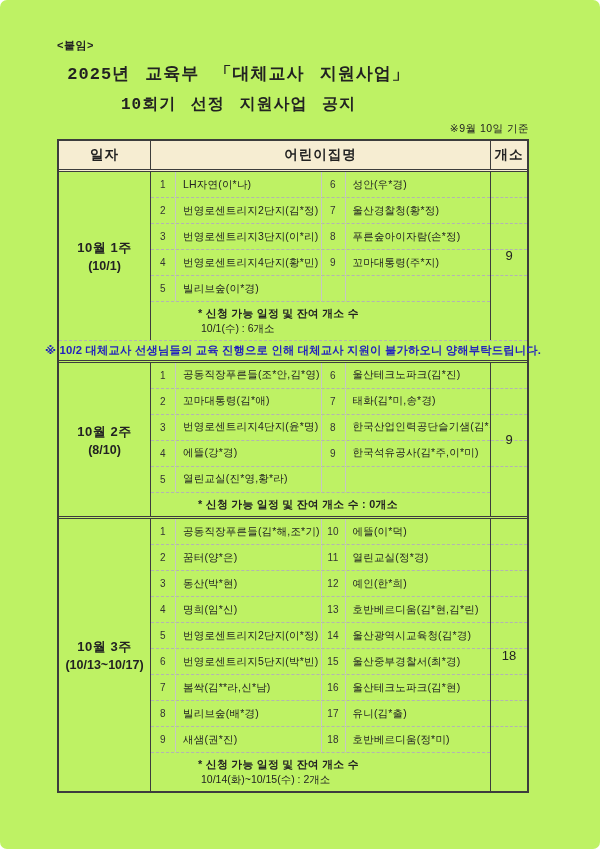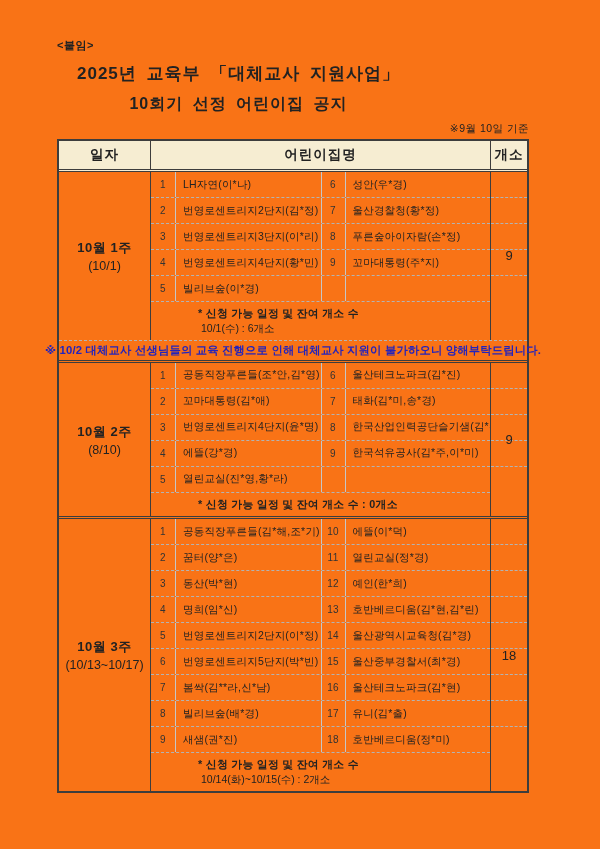--- a/index.html
+++ b/index.html
@@ -6,43 +6,43 @@
     --ink:#222;
     --line-dark:#3d3d3d;
     --line-sub:#c6c6c6;
     --line-dash:#b3b3b3;
     --header-bg:#f6edd2;
     --notice-blue:#2323bd;
   }
   *{box-sizing:border-box;margin:0;padding:0;}
   html,body{background:#fff;}
   body{font-family:"Liberation Sans","DejaVu Sans",sans-serif;color:var(--ink);}
-  .page{position:relative;width:600px;height:849px;background:#f97316;overflow:hidden;}
+  .page{position:relative;width:600px;height:849px;background:#bef264;overflow:hidden;border-radius:7px;}
 
   .attachment{position:absolute;left:57px;top:38px;font-size:11px;font-weight:bold;letter-spacing:0.5px;}
 
-  .title-block{position:absolute;left:0;top:62px;width:477px;text-align:center;}
+  .title-block{position:absolute;left:0;top:62px;width:477px;text-align:center;font-family:Liberation Mono, monospace;}
   .title-line1{font-size:17px;font-weight:bold;letter-spacing:1px;word-spacing:4px;}
   .title-line2{font-size:16px;font-weight:bold;letter-spacing:1px;word-spacing:4px;margin-top:9px;}
 
   .table-wrap{position:absolute;left:57px;top:122px;width:472px;}
   .ref-note{text-align:right;font-size:10.5px;letter-spacing:0.5px;margin-bottom:3px;}
 
   .sched-table{border:2px solid var(--line-dark);width:100%;}
 
   .thead{display:flex;background:var(--header-bg);border-bottom:3px double var(--line-dark);height:31px;align-items:center;font-weight:bold;font-size:13.5px;letter-spacing:1px;}
   .th-date{width:92px;text-align:center;border-right:1.5px solid var(--line-dark);align-self:stretch;display:flex;align-items:center;justify-content:center;}
   .th-name{flex:1;text-align:center;}
   .th-count{width:37px;text-align:center;border-left:1.5px solid var(--line-dark);align-self:stretch;display:flex;align-items:center;justify-content:center;}
 
   .section{display:flex;align-items:stretch;}
   .section.sep-double{border-bottom:3px double var(--line-dark);}
   .date-cell{width:92px;border-right:1.5px solid var(--line-dark);display:flex;flex-direction:column;align-items:center;justify-content:center;gap:2px;}
   .week-label{font-size:13px;font-weight:bold;letter-spacing:0.5px;text-align:right;}
-  .date-label{font-size:12.5px;font-weight:normal;}
+  .date-label{font-size:12.5px;font-weight:bold;}
   .content-cell{flex:1;display:flex;flex-direction:column;min-width:0;}
   .count-cell{width:37px;border-left:1.5px solid var(--line-dark);position:relative;display:flex;flex-direction:column;}
   .count-ghost-row{height:26px;border-bottom:1px dashed var(--line-dash);}
   .count-ghost-row:last-child{border-bottom:none;}
   .count-value{position:absolute;left:0;top:0;width:100%;height:100%;display:flex;align-items:center;justify-content:center;font-size:13px;}
 
   .entry-grid{display:flex;flex-direction:column;}
   .entry-row{display:flex;height:26px;border-bottom:1px dashed var(--line-dash);align-items:stretch;}
   .cell{display:flex;align-items:center;font-size:10.5px;letter-spacing:0.2px;white-space:nowrap;overflow:hidden;}
   .cell.no,.cell.no2{width:25px;justify-content:center;font-size:10px;color:#333;}
@@ -59,21 +59,21 @@
 </style>
 </head>
 <body>
 
 <div class="page">
 
   <div class="attachment">&lt;붙임&gt;</div>
 
   <div class="title-block">
     <div class="title-line1">2025년 교육부 「대체교사 지원사업」</div>
-    <div class="title-line2">10회기 선정 어린이집 공지</div>
+    <div class="title-line2">10회기 선정 지원사업 공지</div>
   </div>
 
   <div class="table-wrap">
     <div class="ref-note">※9월 10일 기준</div>
 
     <div class="sched-table">
 
       <div class="thead">
         <div class="th-date">일자</div>
         <div class="th-name">어린이집명</div>

